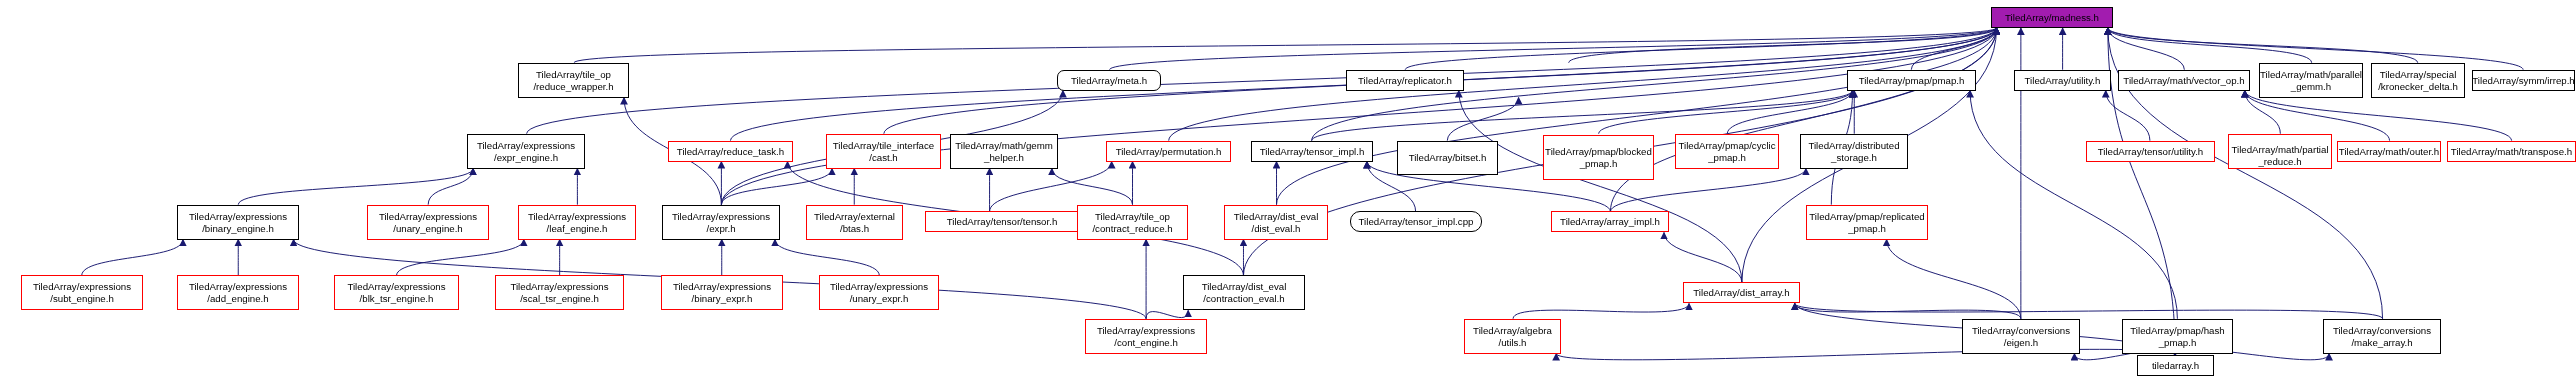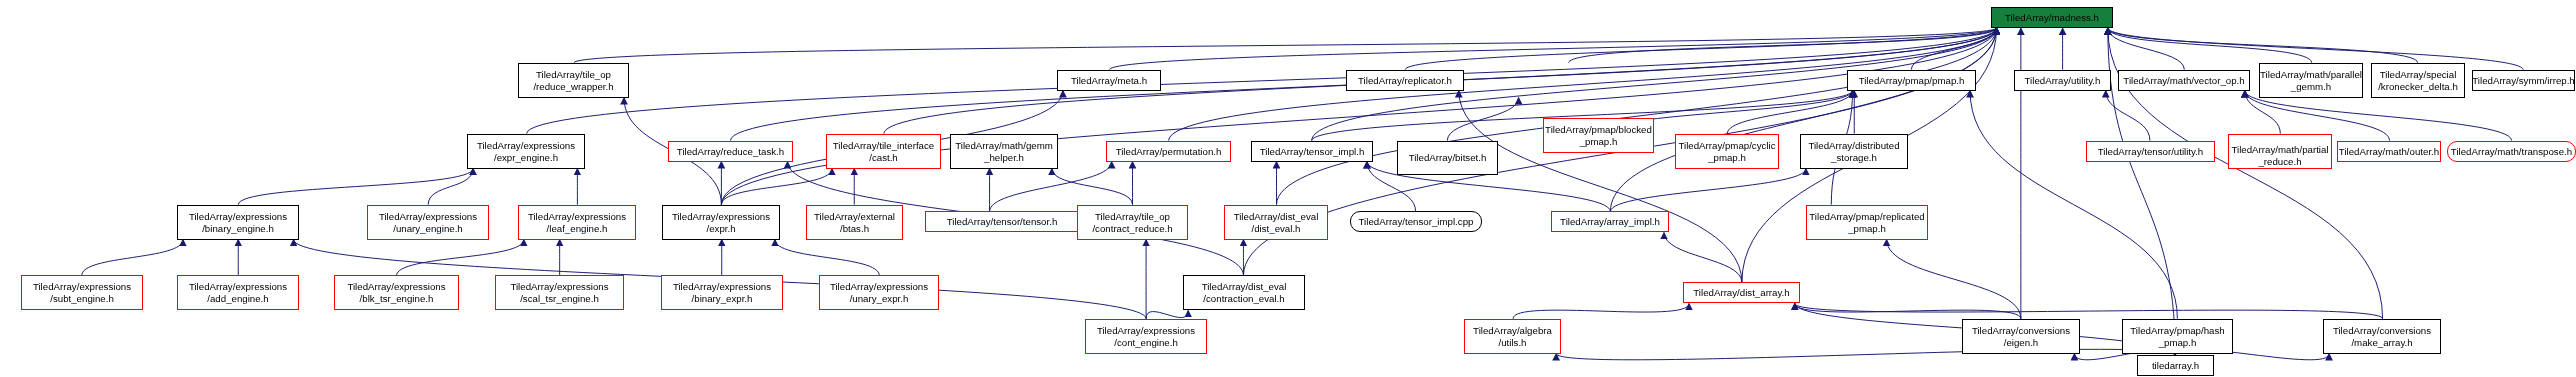--- a/index.html
+++ b/index.html
@@ -32,21 +32,21 @@
     justify-content: center;
     text-align: center;
     font-size: 9.7px;
     line-height: 12px;
     white-space: nowrap;
     overflow: hidden;
     cursor: pointer;
   }
   .node.linked { border-color: #ff0000; }
   .node.root {
-    background: #15803d;
+    background: #a21caf;
     border-width: 1.4px;
     cursor: default;
     justify-content: center;
   }
   .edge {
     fill: none;
     stroke-width: 1.4;
   }
 </style>
 </head>
@@ -133,21 +133,21 @@
       <path d="M 3127 511 C 3127 481, 3348 538, 3348 508" class="edge" stroke="#191970" marker-end="url(#arrowhead)"></path>
     </svg>
   <div id="node-layer">
       <div class="node root" style="left: 1991px; top: 7px; width: 122px; height: 21px;">
         <span class="lbl">TiledArray/madness.h</span>
       </div>
       <div class="node" style="left: 518px; top: 63px; width: 111px; height: 35px;">
         <span class="lbl">TiledArray/tile_op</span>
         <span class="lbl">/reduce_wrapper.h</span>
       </div>
-      <div class="node" style="left: 1057px; top: 70px; width: 104px; height: 21px;">
+      <div class="node" style="left: 1057px; top: 70px; width: 104px; height: 21px; border-radius: 7px;">
         <span class="lbl">TiledArray/meta.h</span>
       </div>
       <div class="node" style="left: 1346px; top: 70px; width: 118px; height: 21px;">
         <span class="lbl">TiledArray/replicator.h</span>
       </div>
       <div class="node" style="left: 1847px; top: 70px; width: 129px; height: 21px;">
         <span class="lbl">TiledArray/pmap/pmap.h</span>
       </div>
       <div class="node" style="left: 2014px; top: 70px; width: 97px; height: 21px;">
         <span class="lbl">TiledArray/utility.h</span>
@@ -183,21 +183,21 @@
       </div>
       <div class="node linked" style="left: 1106px; top: 141px; width: 125px; height: 21px;">
         <span class="lbl">TiledArray/permutation.h</span>
       </div>
       <div class="node" style="left: 1251px; top: 141px; width: 122px; height: 21px;">
         <span class="lbl">TiledArray/tensor_impl.h</span>
       </div>
       <div class="node" style="left: 1397px; top: 141px; width: 101px; height: 34px;">
         <span class="lbl">TiledArray/bitset.h</span>
       </div>
-      <div class="node linked" style="left: 1543px; top: 118px; width: 111px; height: 35px;">
+      <div class="node linked" style="left: 1543px; top: 135px; width: 111px; height: 45px;">
         <span class="lbl">TiledArray/pmap/blocked</span>
         <span class="lbl">_pmap.h</span>
       </div>
       <div class="node linked" style="left: 1675px; top: 134px; width: 104px; height: 35px;">
         <span class="lbl">TiledArray/pmap/cyclic</span>
         <span class="lbl">_pmap.h</span>
       </div>
       <div class="node" style="left: 1800px; top: 134px; width: 108px; height: 35px;">
         <span class="lbl">TiledArray/distributed</span>
         <span class="lbl">_storage.h</span>
@@ -205,21 +205,21 @@
       <div class="node linked" style="left: 2086px; top: 141px; width: 129px; height: 21px;">
         <span class="lbl">TiledArray/tensor/utility.h</span>
       </div>
       <div class="node linked" style="left: 2228px; top: 134px; width: 104px; height: 35px; justify-content: flex-end;">
         <span class="lbl">TiledArray/math/partial</span>
         <span class="lbl">_reduce.h</span>
       </div>
       <div class="node linked" style="left: 2337px; top: 141px; width: 104px; height: 21px;">
         <span class="lbl">TiledArray/math/outer.h</span>
       </div>
-      <div class="node linked" style="left: 2447px; top: 141px; width: 129px; height: 21px; border-radius: 10px;">
+      <div class="node linked" style="left: 2447px; top: 141px; width: 129px; height: 21px;">
         <span class="lbl">TiledArray/math/transpose.h</span>
       </div>
       <div class="node" style="left: 177px; top: 205px; width: 122px; height: 35px;">
         <span class="lbl">TiledArray/expressions</span>
         <span class="lbl">/binary_engine.h</span>
       </div>
       <div class="node linked" style="left: 367px; top: 205px; width: 122px; height: 35px;">
         <span class="lbl">TiledArray/expressions</span>
         <span class="lbl">/unary_engine.h</span>
       </div>

